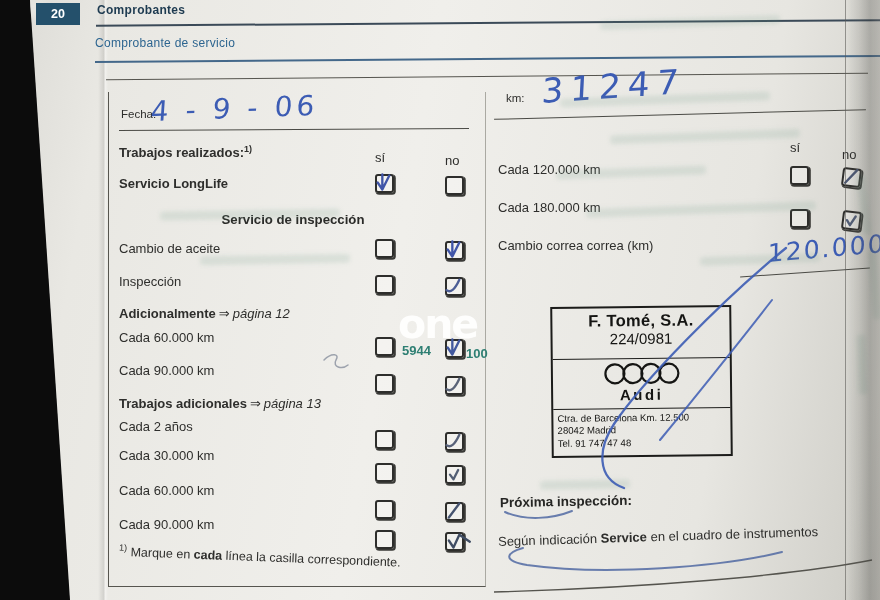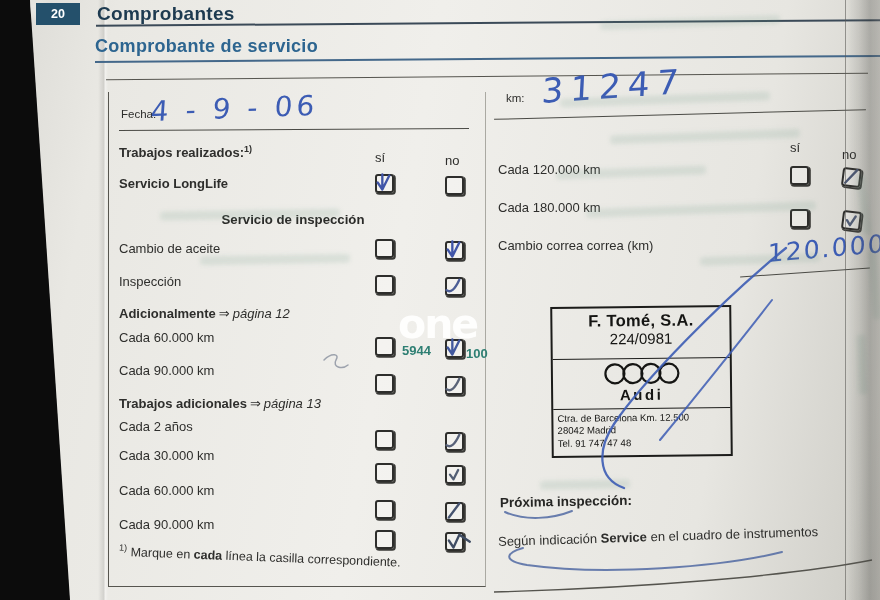--- a/index.html
+++ b/index.html
@@ -11,23 +11,23 @@
     clip-path:polygon(30px 0,880px 0,880px 600px,70px 600px);}
   .page-crease{position:absolute;left:98px;top:0;width:10px;height:600px;
     background:linear-gradient(90deg,rgba(0,0,0,0) 0%,rgba(0,0,0,.10) 55%,rgba(255,255,255,.35) 75%,rgba(0,0,0,0) 100%);}
   .right-edge{position:absolute;right:0;top:0;width:34px;height:600px;z-index:50;pointer-events:none;
     background:linear-gradient(90deg,rgba(0,0,0,0) 0%,rgba(90,90,85,.18) 40%,rgba(60,60,56,.30) 70%,rgba(120,118,112,.35) 100%);
     border-left:1px solid rgba(70,70,65,.35);}
   .corner-fuzz{position:absolute;left:0;top:0;width:46px;height:16px;background:#e8e8e4;filter:blur(3px);opacity:.8;}
 
   .badge{position:absolute;left:36px;top:3px;width:44px;height:22px;background:#24506b;color:#fff;
     font-weight:bold;font-size:12.5px;display:flex;align-items:center;justify-content:center;}
-  .h-section{position:absolute;left:97px;top:3px;font-size:19px;font-weight:bold;color:#1d3a50;letter-spacing:.3px;}
+  .h-section{position:absolute;left:97px;top:3px;font-size:12px;font-weight:bold;color:#1d3a50;letter-spacing:.3px;}
   .rule-h1{position:absolute;left:96px;top:22px;width:784px;height:2px;background:#3b4a58;transform:rotate(-.4deg);}
-  .h-title{position:absolute;left:95px;top:36px;font-size:18px;font-weight:bold;color:#2d6590;letter-spacing:.3px;text-align:right;}
+  .h-title{position:absolute;left:95px;top:36px;font-size:12px;font-weight:normal;color:#2d6590;letter-spacing:.3px;text-align:right;}
   .rule-h2{position:absolute;left:95px;top:58px;width:785px;height:1.5px;background:#44688a;transform:rotate(-.45deg);}
   .rule-top{position:absolute;left:106px;top:76px;width:762px;height:1.4px;background:#55544e;transform:rotate(-.5deg);}
 
   .form-left{position:absolute;left:108px;top:78px;width:376px;height:494px;
     border-left:1.3px solid #56554f;border-right:1px solid #aaa9a2;border-bottom:1.3px solid #56554f;margin-top:14px;}
   .form-right{position:absolute;left:492px;top:78px;width:378px;height:500px;}
 
   .lbl{font-size:13px;color:#2e2e2c;white-space:nowrap;}
   .b{font-weight:bold;}
   .small-lbl{font-size:11.5px;color:#2e2e2c;}

